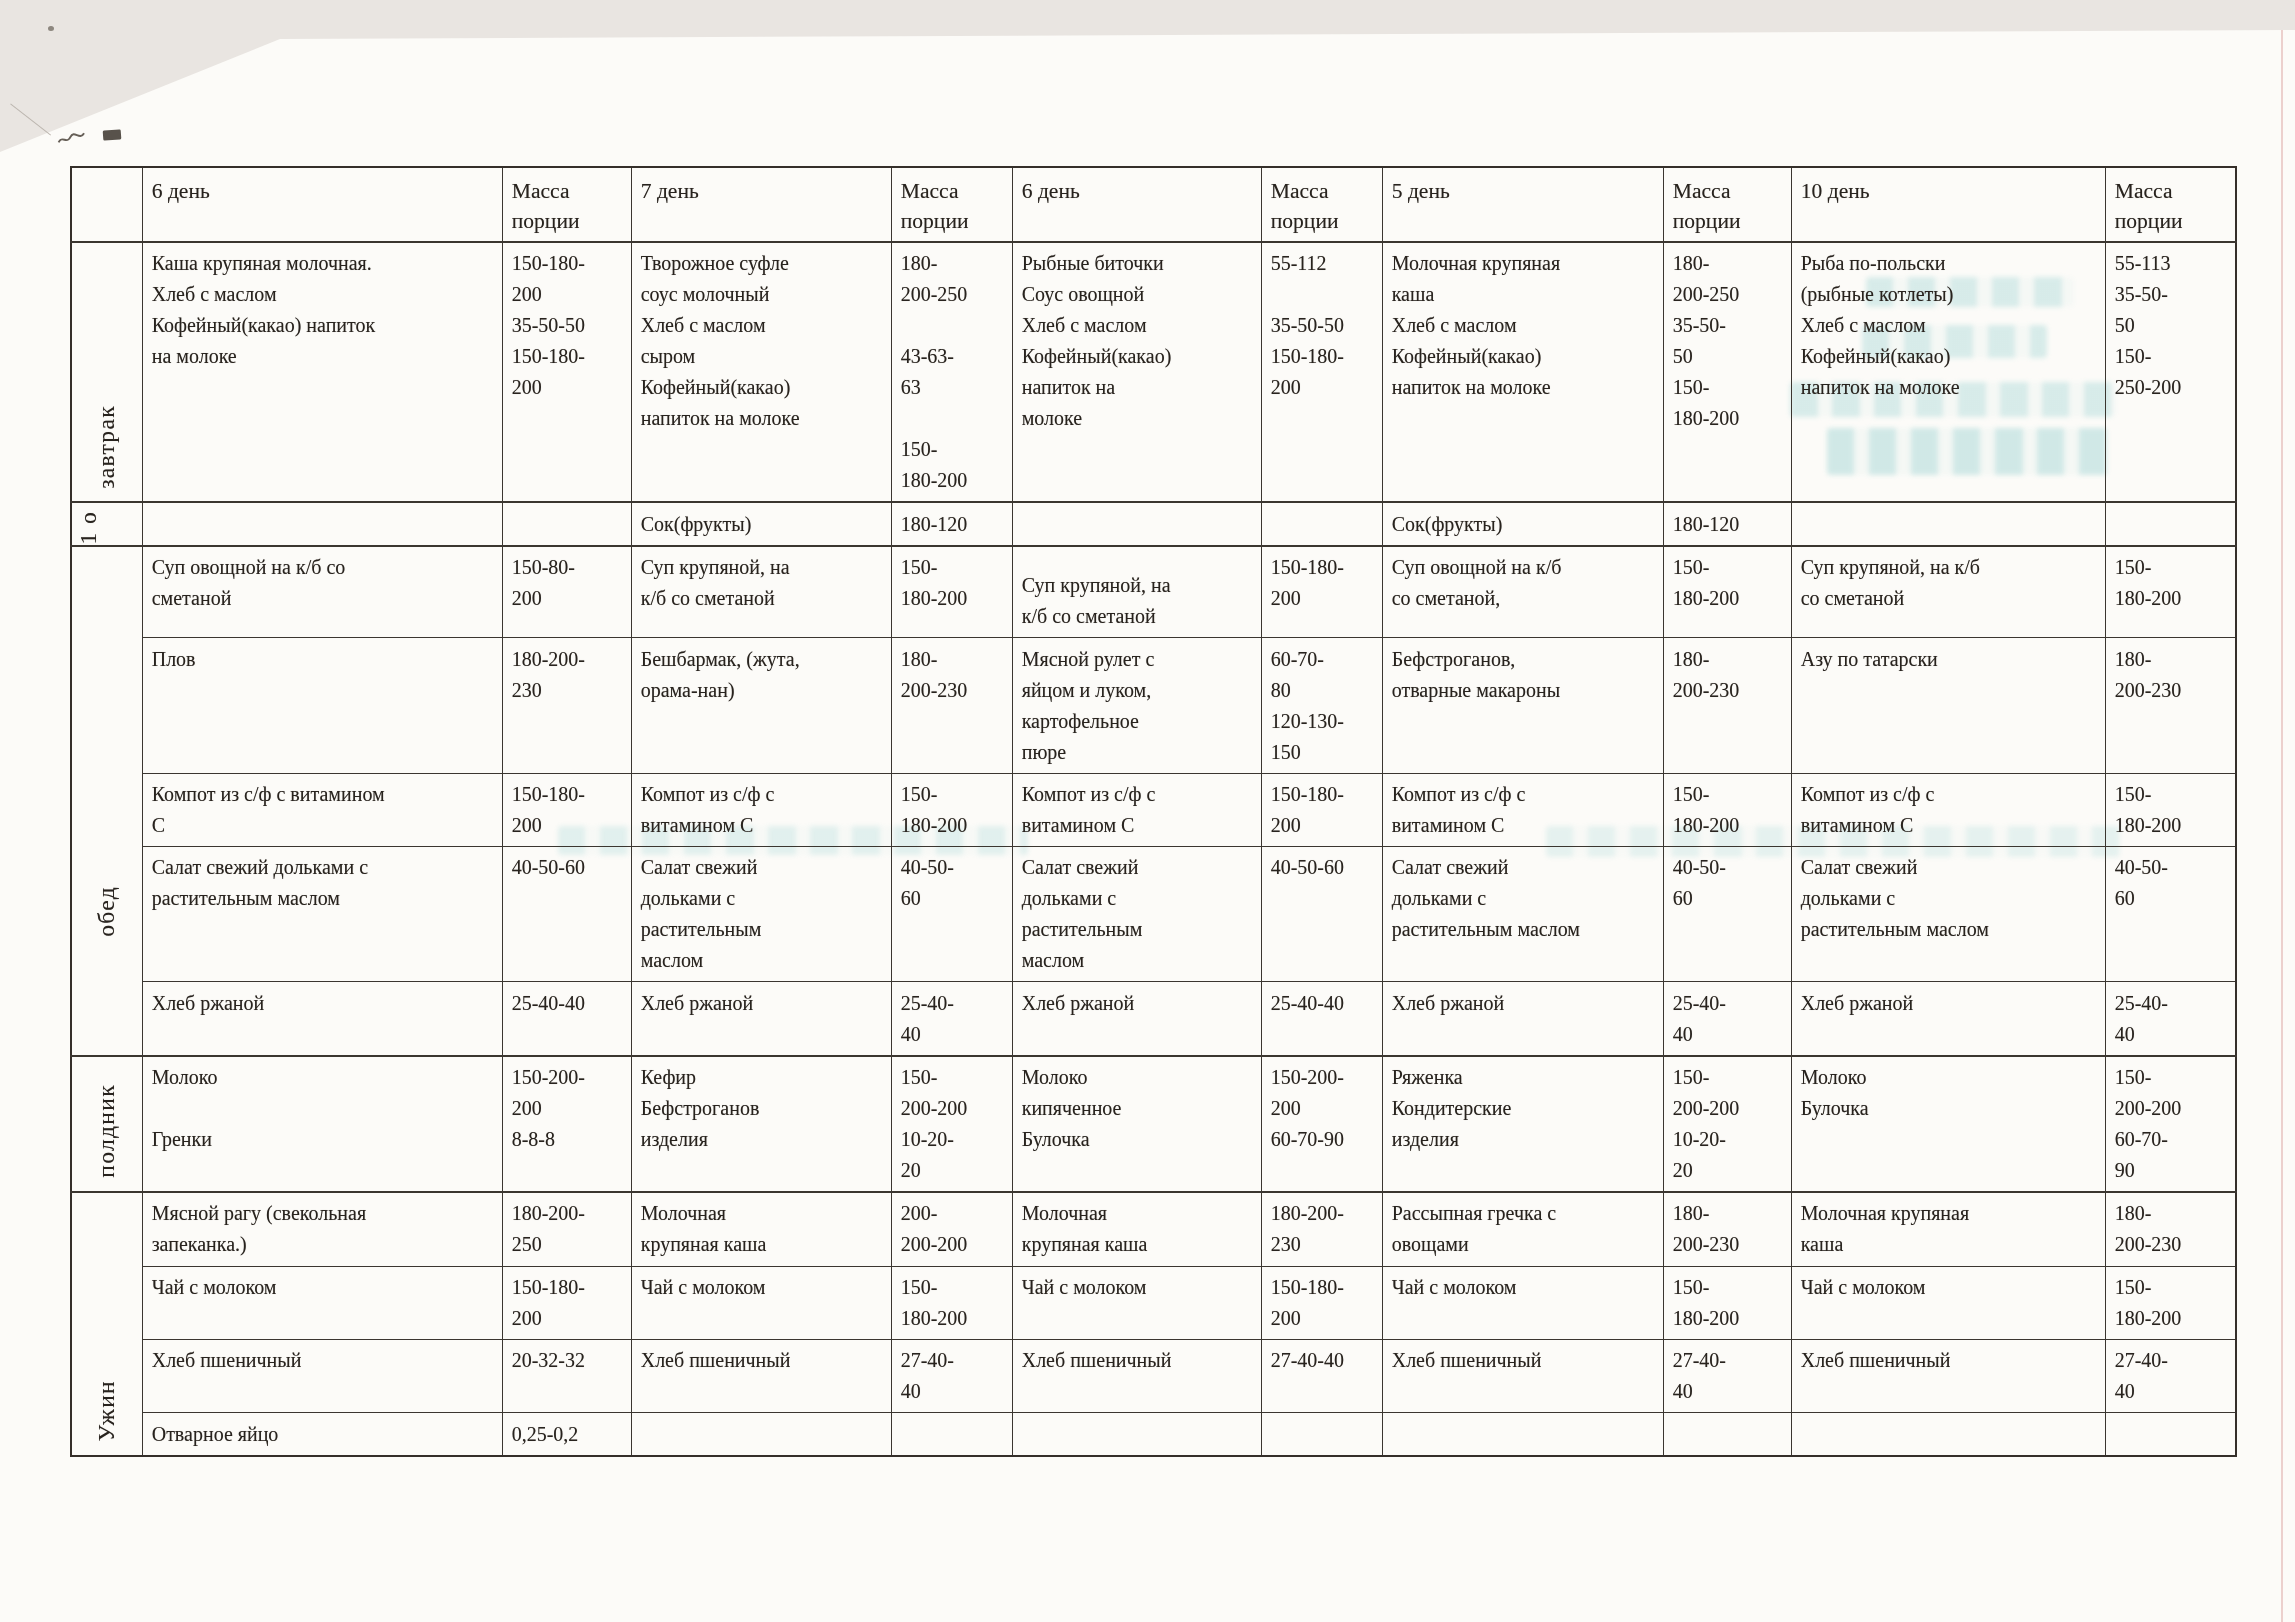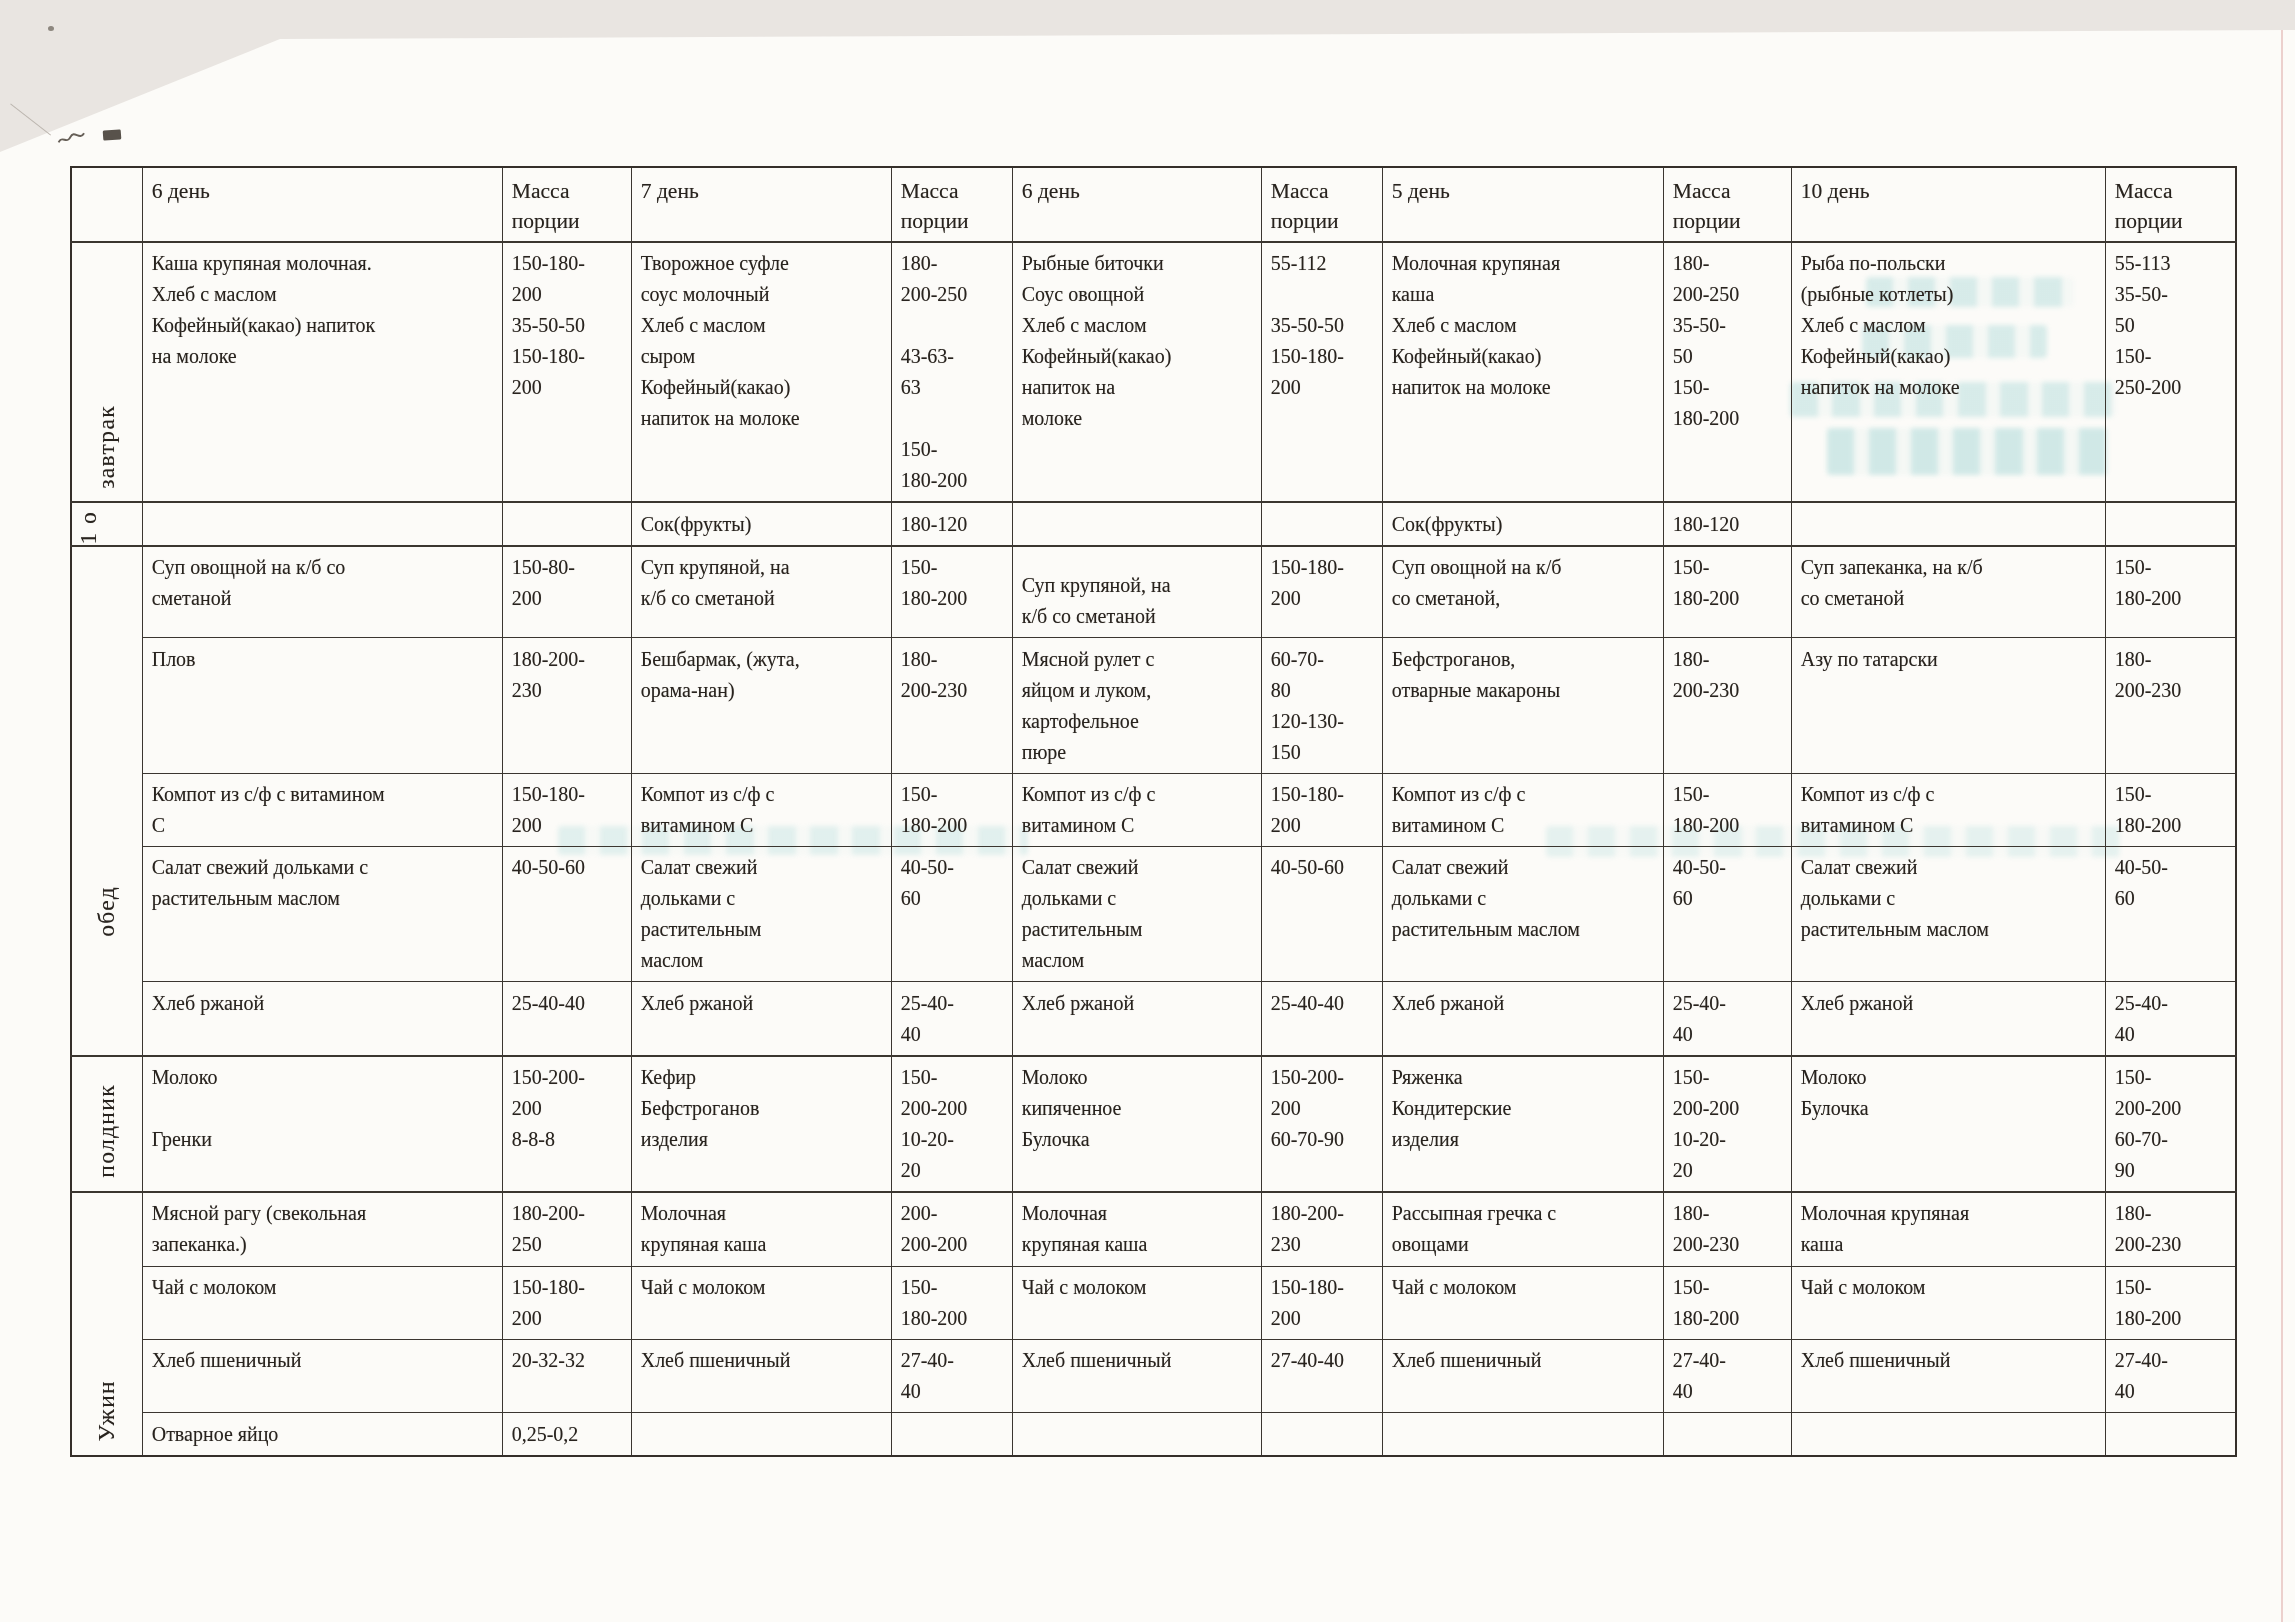--- a/index.html
+++ b/index.html
@@ -196,21 +196,21 @@
           <td class="mass">150-
 180-200</td>
           <td class="food" style="vertical-align: bottom;">Суп крупяной,  на
 к/б со сметаной</td>
           <td class="mass">150-180-
 200</td>
           <td class="food">Суп овощной на к/б
 со сметаной,</td>
           <td class="mass">150-
 180-200</td>
-          <td class="food">Суп запеканка,  на к/б
+          <td class="food">Суп крупяной,  на к/б
 со сметаной</td>
           <td class="mass">150-
 180-200</td>
         </tr>
         <tr class="r-main-course">
           <td class="food">Плов</td>
           <td class="mass">180-200-
 230</td>
           <td class="food">Бешбармак, (жута,
 орама-нан)</td>

